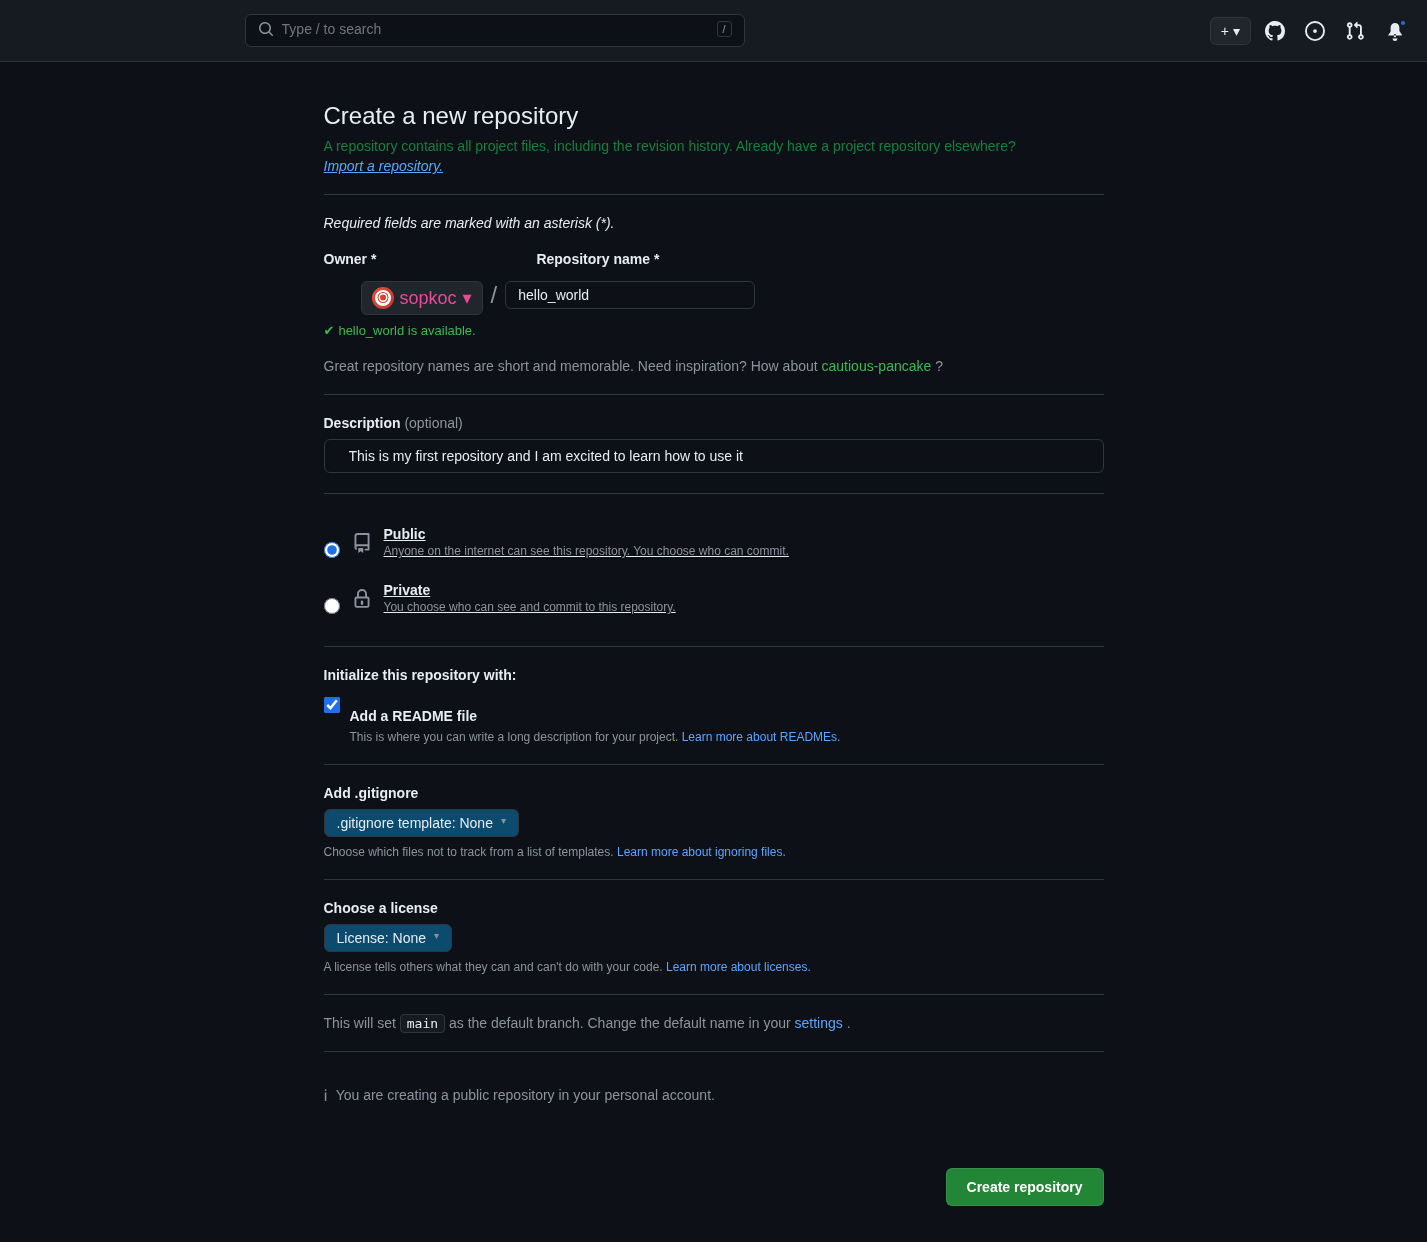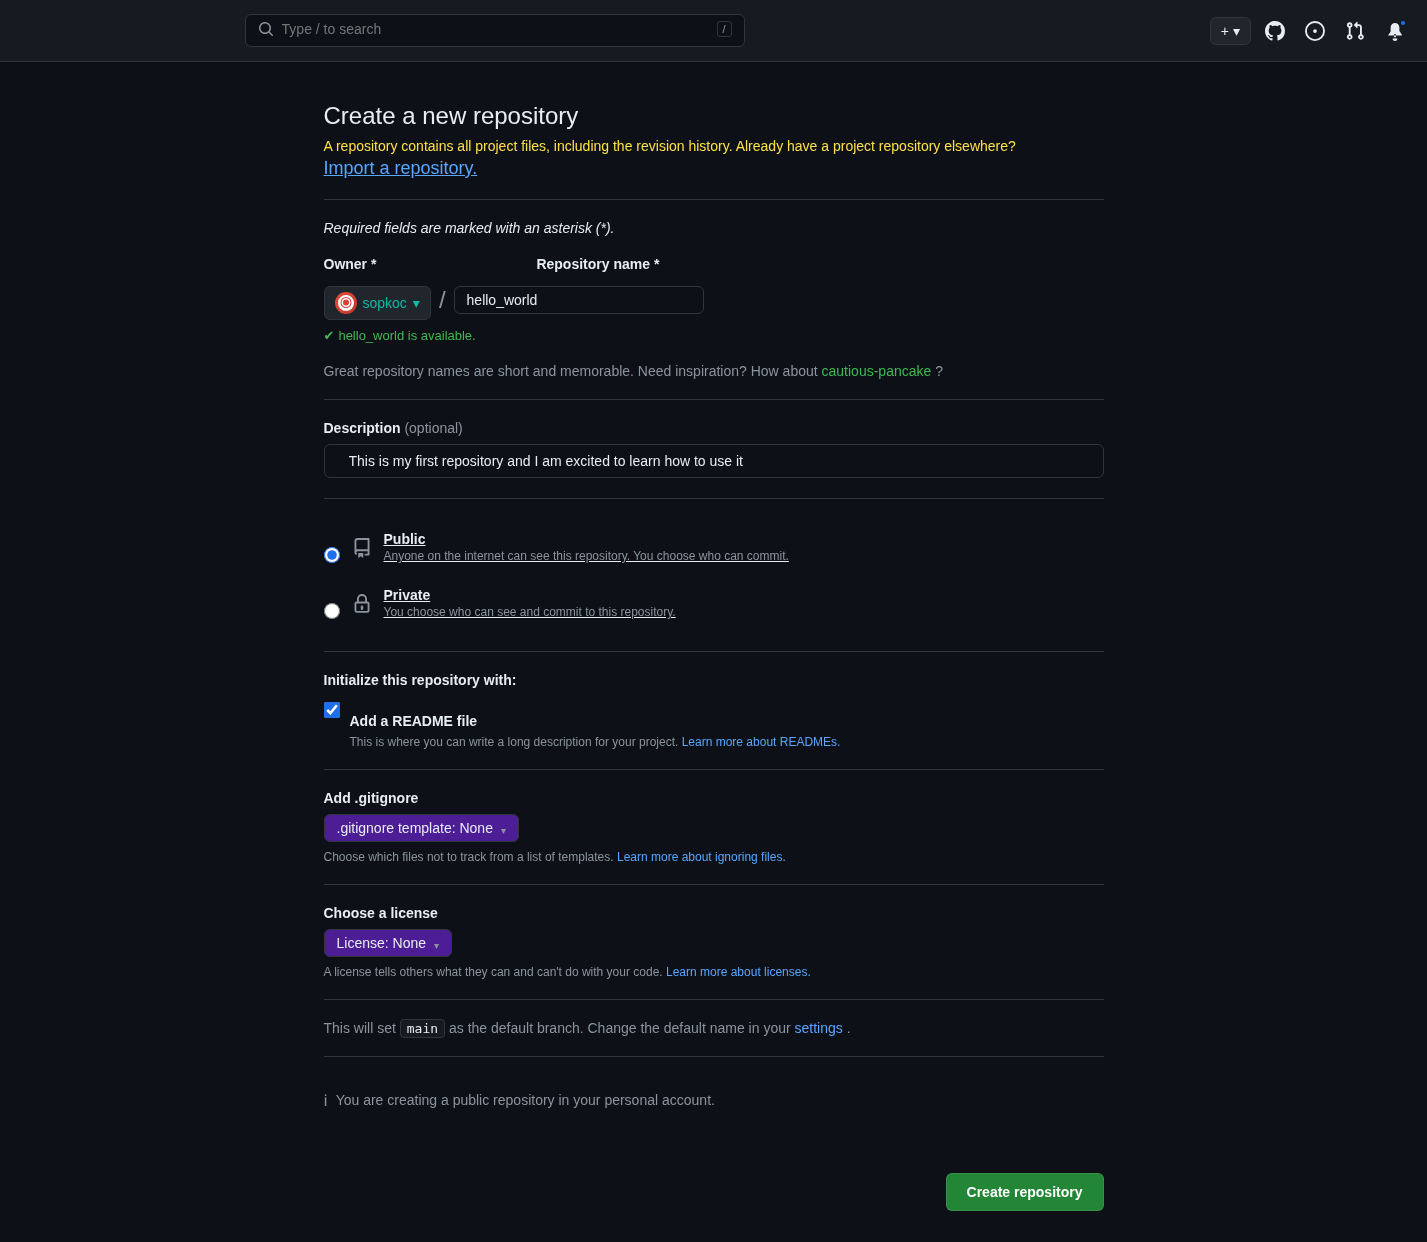--- a/index.html
+++ b/index.html
@@ -112,30 +112,31 @@
     }
 
     h1 {
       font-size: 24px;
       font-weight: 400;
       color: #e6edf3;
       margin-bottom: 8px;
     }
 
     .subtitle {
-      color: #fde047;
+      color: #15803d;
       font-size: 14px;
       margin-bottom: 4px;
     }
 
     .import-link {
       color: #58a6ff;
       text-decoration: underline;
       cursor: pointer;
-      font-size: 18px;
+      font-size: 14px;
+      font-style: italic;
     }
 
     .divider {
       border: none;
       border-top: 1px solid #30363d;
       margin: 20px 0;
     }
 
     .required-note {
       font-style: italic;
@@ -172,22 +173,23 @@
 
     .owner-select {
       display: flex;
       align-items: center;
       gap: 6px;
       background: #21262d;
       border: 1px solid #30363d;
       border-radius: 6px;
       padding: 5px 10px;
       cursor: pointer;
-      color: #14b8a6;
-      font-size: 14px;
+      color: #ec4899;
+      font-size: 18px;
+      margin-left: 37px;
     }
 
     .owner-avatar {
       width: 22px;
       height: 22px;
       border-radius: 50%;
       background: linear-gradient(135deg, #e74c3c 0%, #c0392b 100%);
       display: flex;
       align-items: center;
       justify-content: center;
@@ -345,29 +347,29 @@
 
     
     .section-title {
       font-size: 14px;
       font-weight: 600;
       color: #e6edf3;
       margin-bottom: 8px;
     }
 
     .dropdown-btn {
-      background: #4c1d95;
+      background: #0c4a6e;
       border: 1px solid #30363d;
       border-radius: 6px;
       padding: 5px 12px;
       color: #e6edf3;
       font-size: 14px;
       cursor: pointer;
       display: flex;
-      align-items: flex-end;
+      align-items: flex-start;
       gap: 8px;
     }
 
     .dropdown-arrow {
       font-size: 10px;
       color: #8b949e;
     }
 
     .helper-text {
       font-size: 12px;

